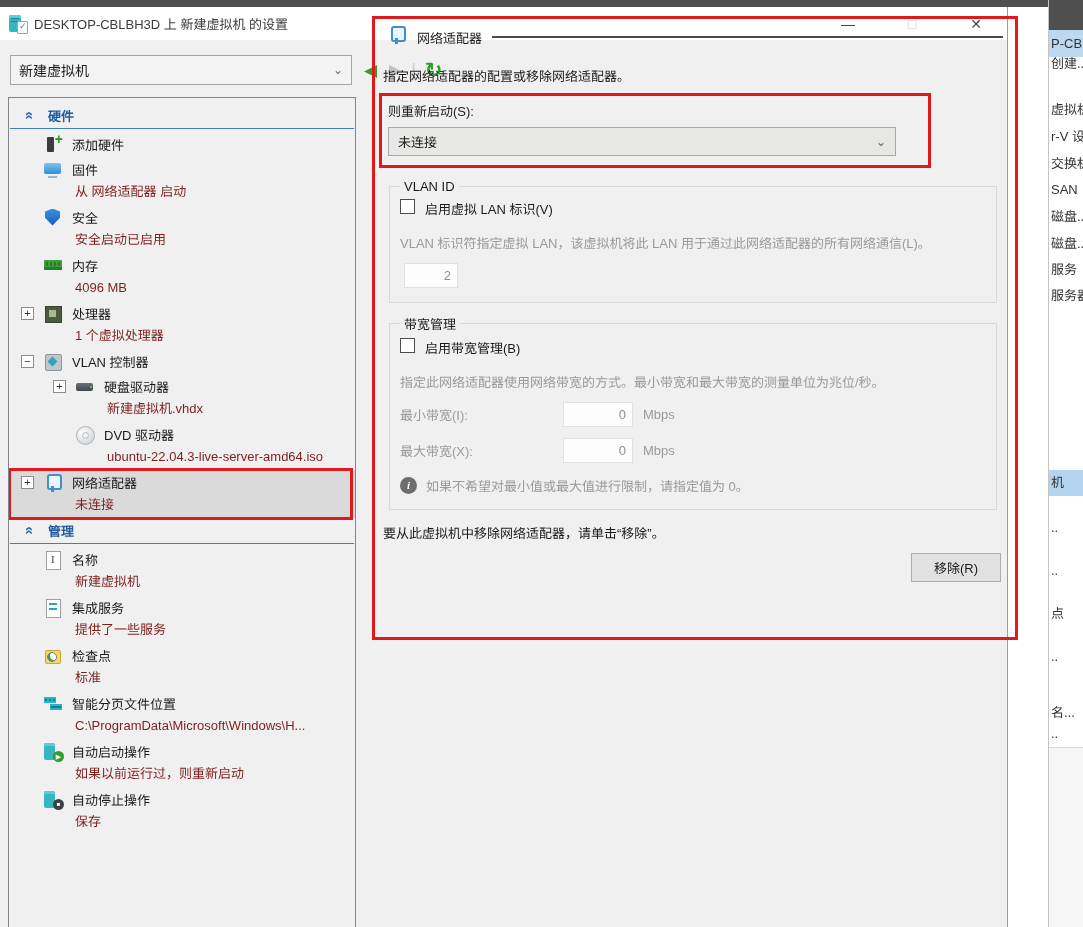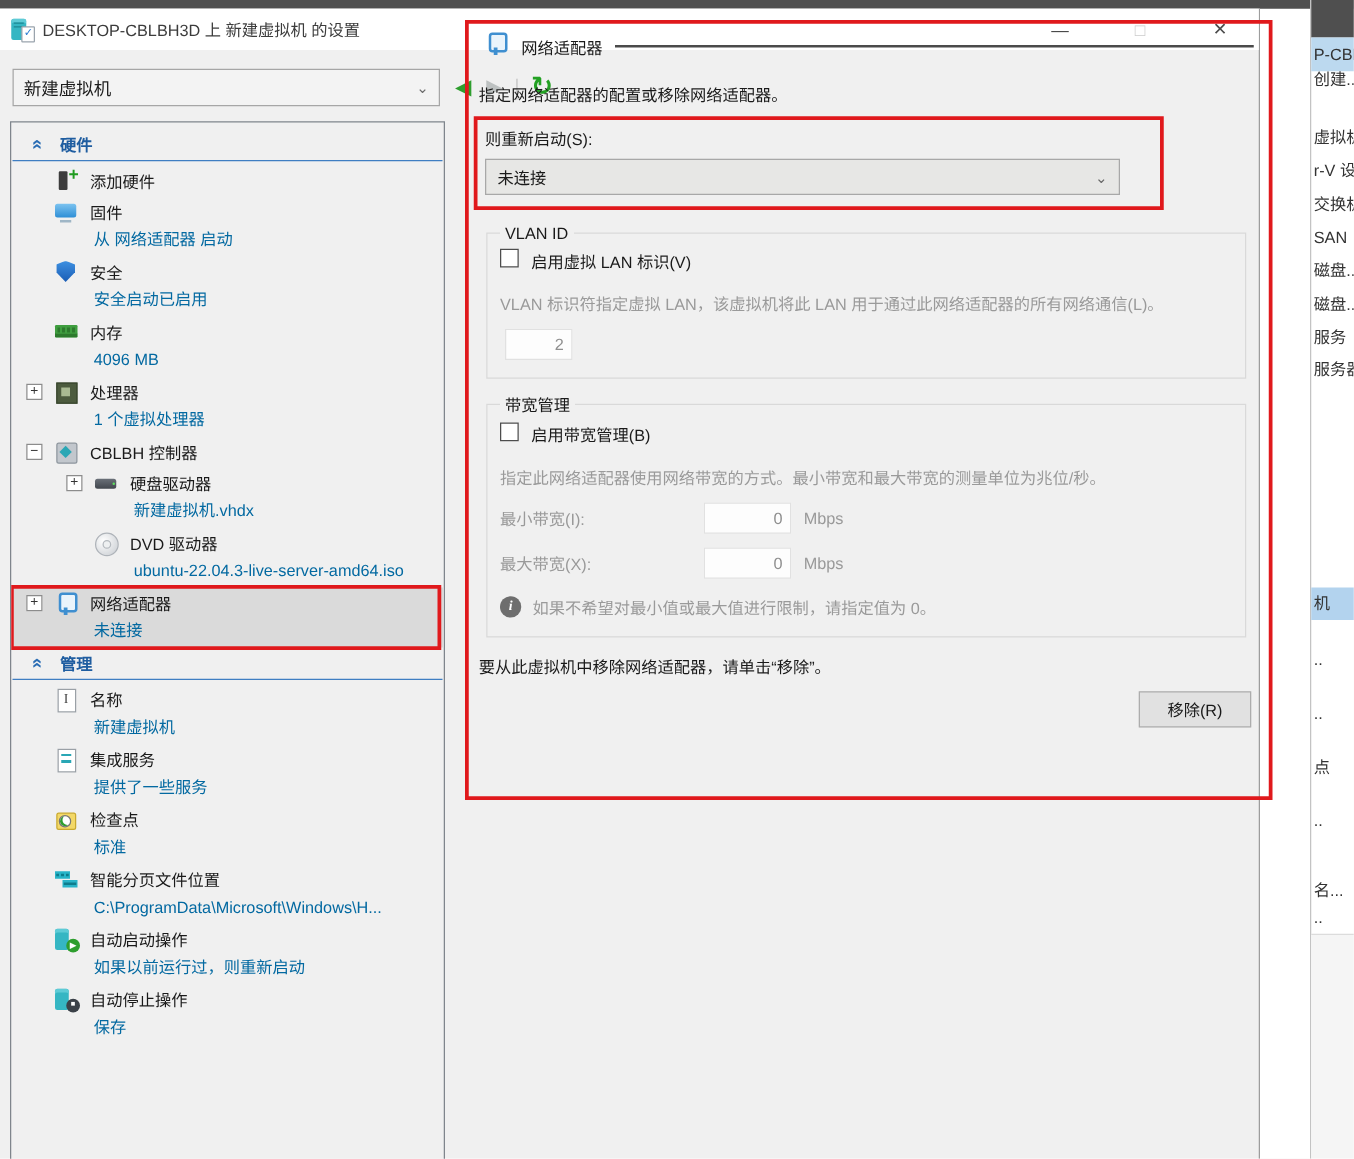--- a/index.html
+++ b/index.html
@@ -47,21 +47,21 @@
   .s-header{height:26px;display:flex;align-items:center;padding-left:12px;border-bottom:1px solid #3f7ec2;margin:0 1px 3px 1px;}
   .s-chev{display:inline-block;color:#2a6db4;font-weight:bold;font-size:15px;transform:rotate(90deg);width:16px;text-align:center;}
   .s-header .s-htext{color:var(--blue);font-weight:bold;margin-left:10px;}
   .s-entry{position:relative;}
   .s-entry.sel{background:#dadada;}
   .s-item{height:25px;display:flex;align-items:center;padding-left:12px;}
   .s-item .expander{width:13px;height:13px;border:1px solid #8c8c8c;background:#fff;font-size:11px;line-height:11px;text-align:center;color:#333;flex:none;margin-right:9px;}
   .s-item .expander.none{visibility:hidden;}
   .s-item .icon{flex:none;margin-right:9px;}
   .s-item.ind{padding-left:44px;}
-  .s-sub{height:23px;line-height:20px;padding-left:66px;color:#0369a1;white-space:nowrap;overflow:hidden;}
+  .s-sub{height:23px;line-height:20px;padding-left:66px;color:#7f1d1d;white-space:nowrap;overflow:hidden;}
   .s-sub.ind{padding-left:98px;}
   .red-box{position:absolute;border:3px solid var(--red);pointer-events:none;z-index:5;}
   .sel .red-box{left:-1px;top:-2px;right:2px;bottom:-2px;}
 
   
   .icon{position:relative;display:inline-block;width:20px;height:20px;}
   .icon-add-hardware:before{content:"";position:absolute;left:4px;top:2px;width:7px;height:15px;background:#3c3c3c;border-radius:1px;}
   .icon-add-hardware:after{content:"+";position:absolute;right:0px;top:-4px;color:#1f9b1f;font-weight:bold;font-size:14px;}
   .icon-firmware:before{content:"";position:absolute;left:1px;top:3px;width:17px;height:11px;border-radius:2px;background:linear-gradient(#7cc3f0,#2f8fd6);}
   .icon-firmware:after{content:"";position:absolute;left:5px;bottom:2px;width:9px;height:2px;background:#9fb6c6;}
@@ -193,21 +193,21 @@
           <span class="expander">+</span>
           <span class="icon icon-processor"></span>
           <span class="s-label">处理器</span>
         </div>
         <div class="s-sub">1 个虚拟处理器</div>
       </div>
       <div class="s-entry">
         <div class="s-item">
           <span class="expander">−</span>
           <span class="icon icon-scsi"></span>
-          <span class="s-label">CBLBH 控制器</span>
+          <span class="s-label">VLAN 控制器</span>
         </div>
       </div>
       <div class="s-entry">
         <div class="s-item ind">
           <span class="expander">+</span>
           <span class="icon icon-hdd"></span>
           <span class="s-label">硬盘驱动器</span>
         </div>
         <div class="s-sub ind">新建虚拟机.vhdx</div>
       </div>

